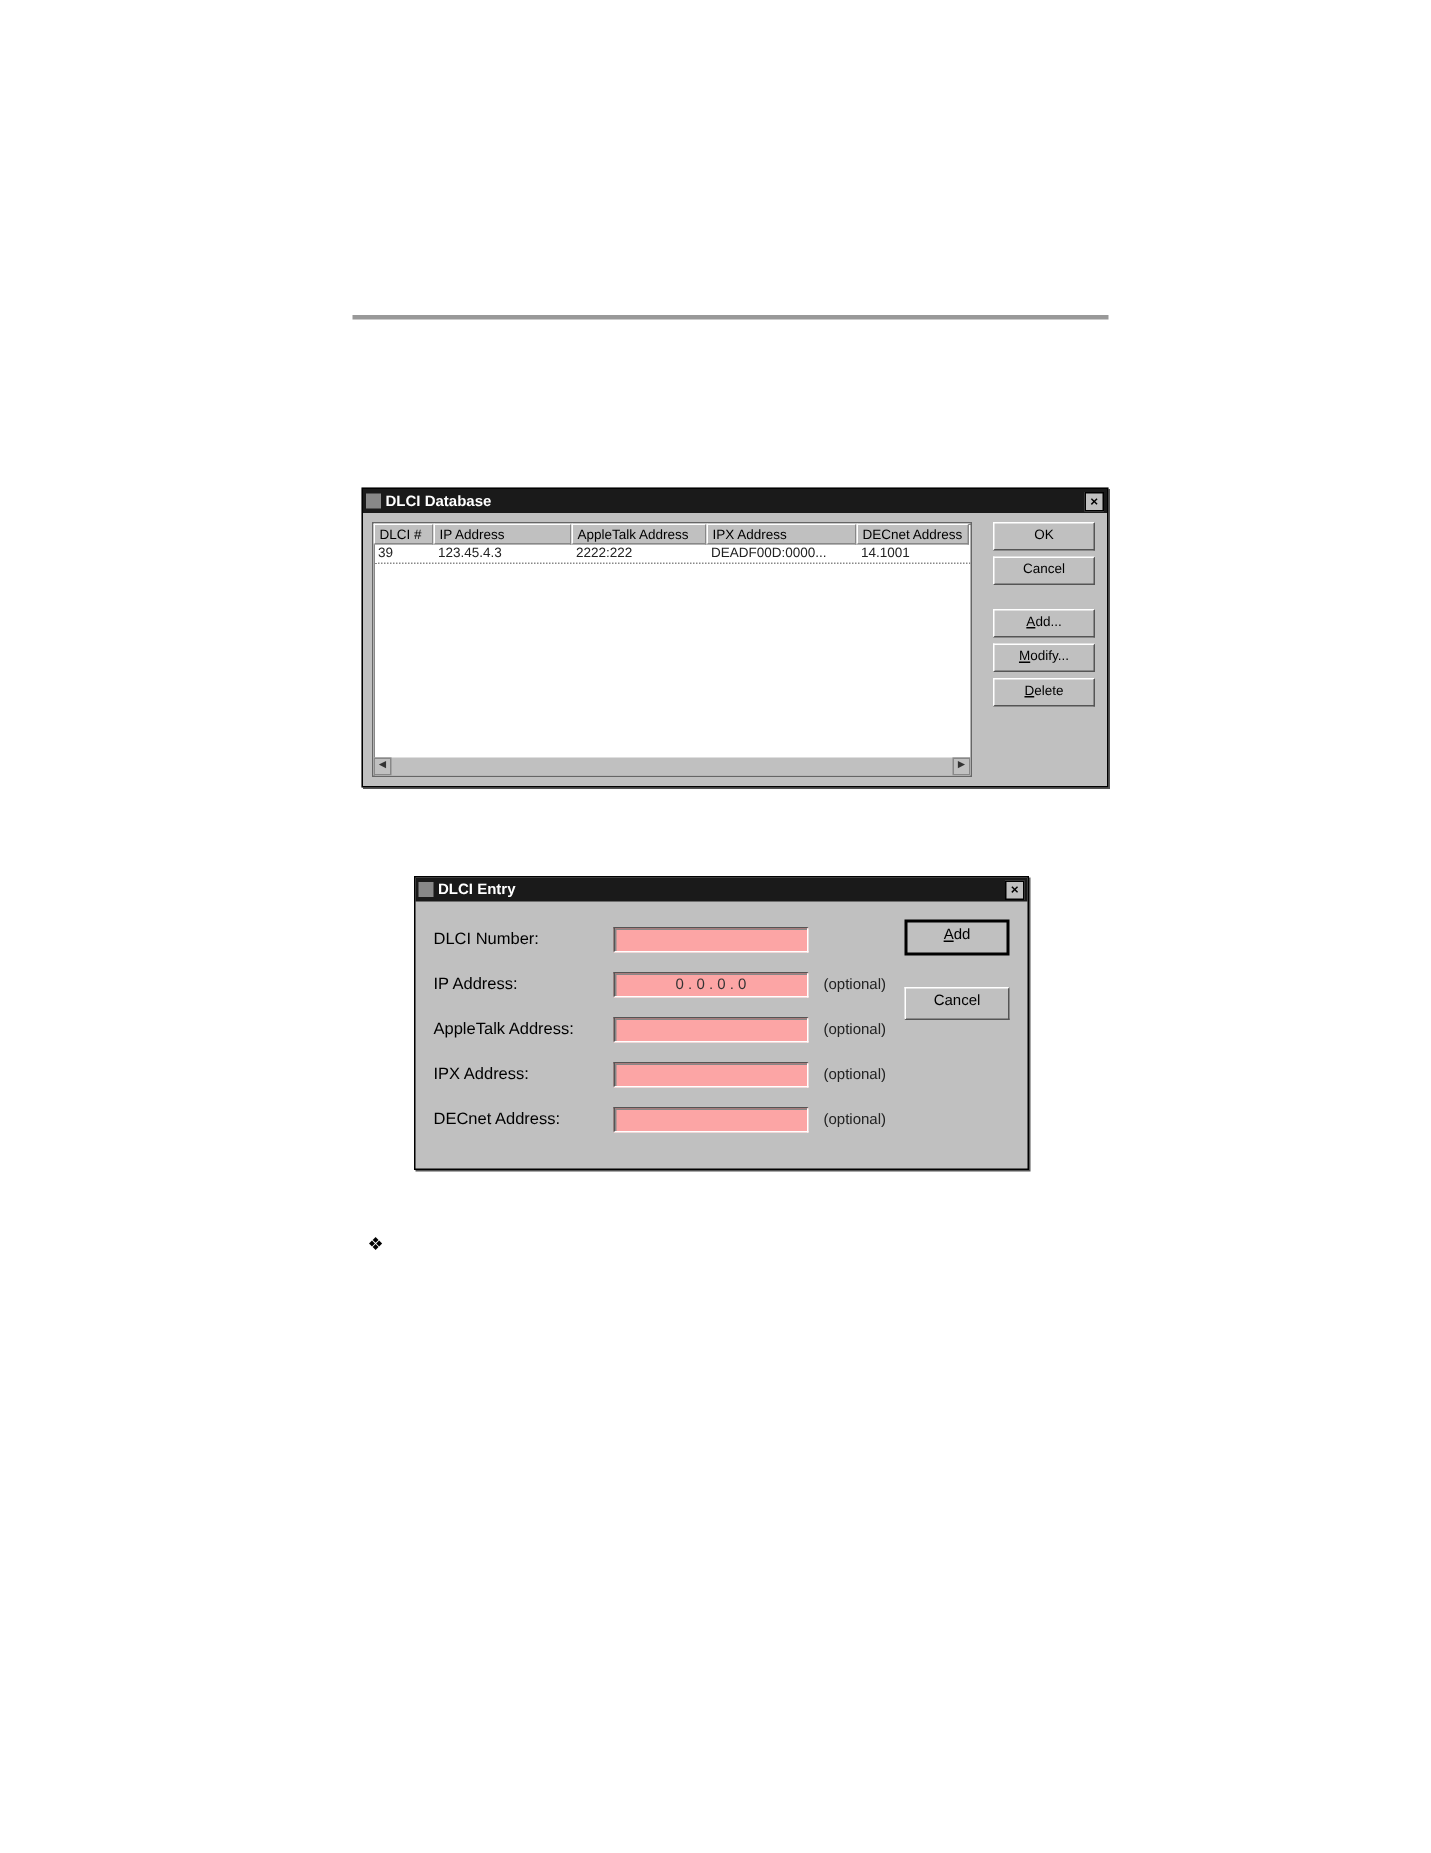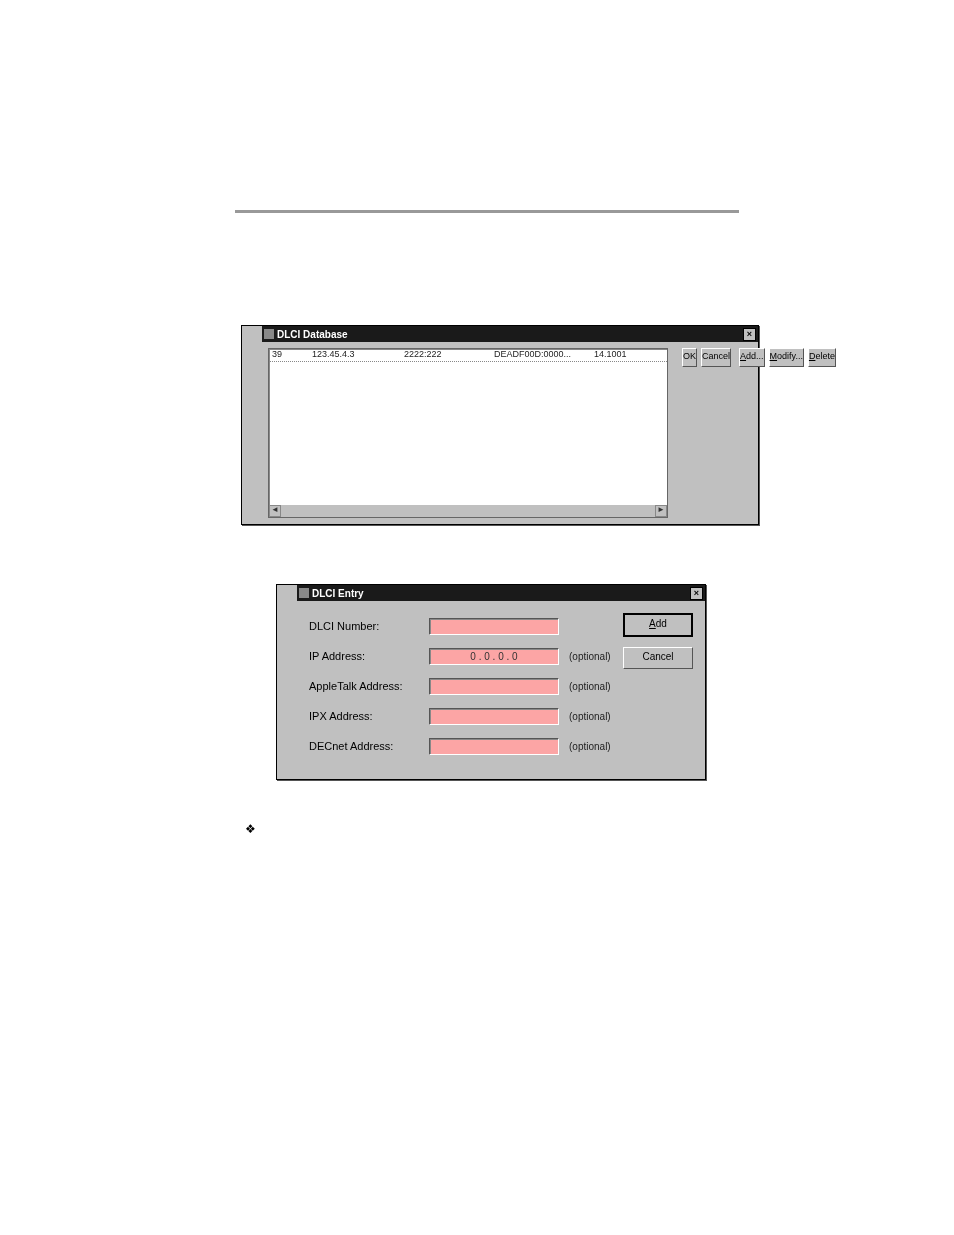--- a/index.html
+++ b/index.html
@@ -18,21 +18,20 @@
     width: 504px;
     height: 3px;
     background: #999;
   }
   
   .dlg {
     position: absolute;
     background: #c0c0c0;
     border: 1px solid #000;
     box-shadow: 1px 1px 0 #555;
-    padding-left: 20px;
   }
   .dlg1 { left: 241px; top: 325px; width: 496px; height: 198px; }
   .titlebar {
     display: flex;
     align-items: center;
     justify-content: space-between;
     height: 16px;
     background: #1a1a1a;
     color: #fff;
     font-size: 10px;
@@ -112,21 +111,21 @@
     box-sizing:border-box;
     font-size:8px;
     text-align:center;
     line-height:8px;
     color:#333;
   }
   .btn-stack {
     position:absolute;
     right:8px; top:6px;
     width:68px;
-    display:flex; gap:4px;
+    display:flex; flex-direction:column; gap:4px;
   }
   .win-btn {
     height:17px;
     background:#c0c0c0;
     border-top:1px solid #fff;
     border-left:1px solid #fff;
     border-right:1px solid #555;
     border-bottom:1px solid #555;
     font-size:9px;
     text-align:center;
@@ -158,21 +157,21 @@
     line-height:15px;
     text-align:center;
     color:#333;
     box-sizing:border-box;
   }
   .optional { margin-left:10px; font-size:10px; color:#222; }
   .dlg2-btns {
     position:absolute;
     right:12px; top:12px;
     width:70px;
-    display:flex; flex-direction:column; gap:10px;
+    display:flex; flex-direction:column; gap:21px;
   }
   .dlg2-btns .win-btn { height:20px; line-height:18px; font-size:10px; }
   .dlg2-btns .win-btn.primary { border:2px solid #000; }
   .bullet {
     position:absolute;
     left:245px; top:822px;
     font-size:12px;
     color:#000;
   }
 </style>
@@ -184,20 +183,27 @@
 <div class="dlg dlg1">
   <div class="titlebar">
     <div class="titlebar-left">
       <div class="title-icon"></div>
       <span>DLCI Database</span>
     </div>
     <div class="close-btn">×</div>
   </div>
   <div class="dlg1-body">
     <div class="list-area">
+      <div class="list-header">
+        <div class="col-dlci">DLCI #</div>
+        <div class="col-ip">IP Address</div>
+        <div class="col-atlk">AppleTalk Address</div>
+        <div class="col-ipx">IPX Address</div>
+        <div class="col-dec">DECnet Address</div>
+      </div>
       <div class="list-row">
         <div class="col-dlci">39</div>
         <div class="col-ip">123.45.4.3</div>
         <div class="col-atlk">2222:222</div>
         <div class="col-ipx">DEADF00D:0000...</div>
         <div class="col-dec">14.1001</div>
       </div>
       <div class="hscroll">
         <div class="hscroll-btn">◄</div>
         <div class="hscroll-btn">►</div>

